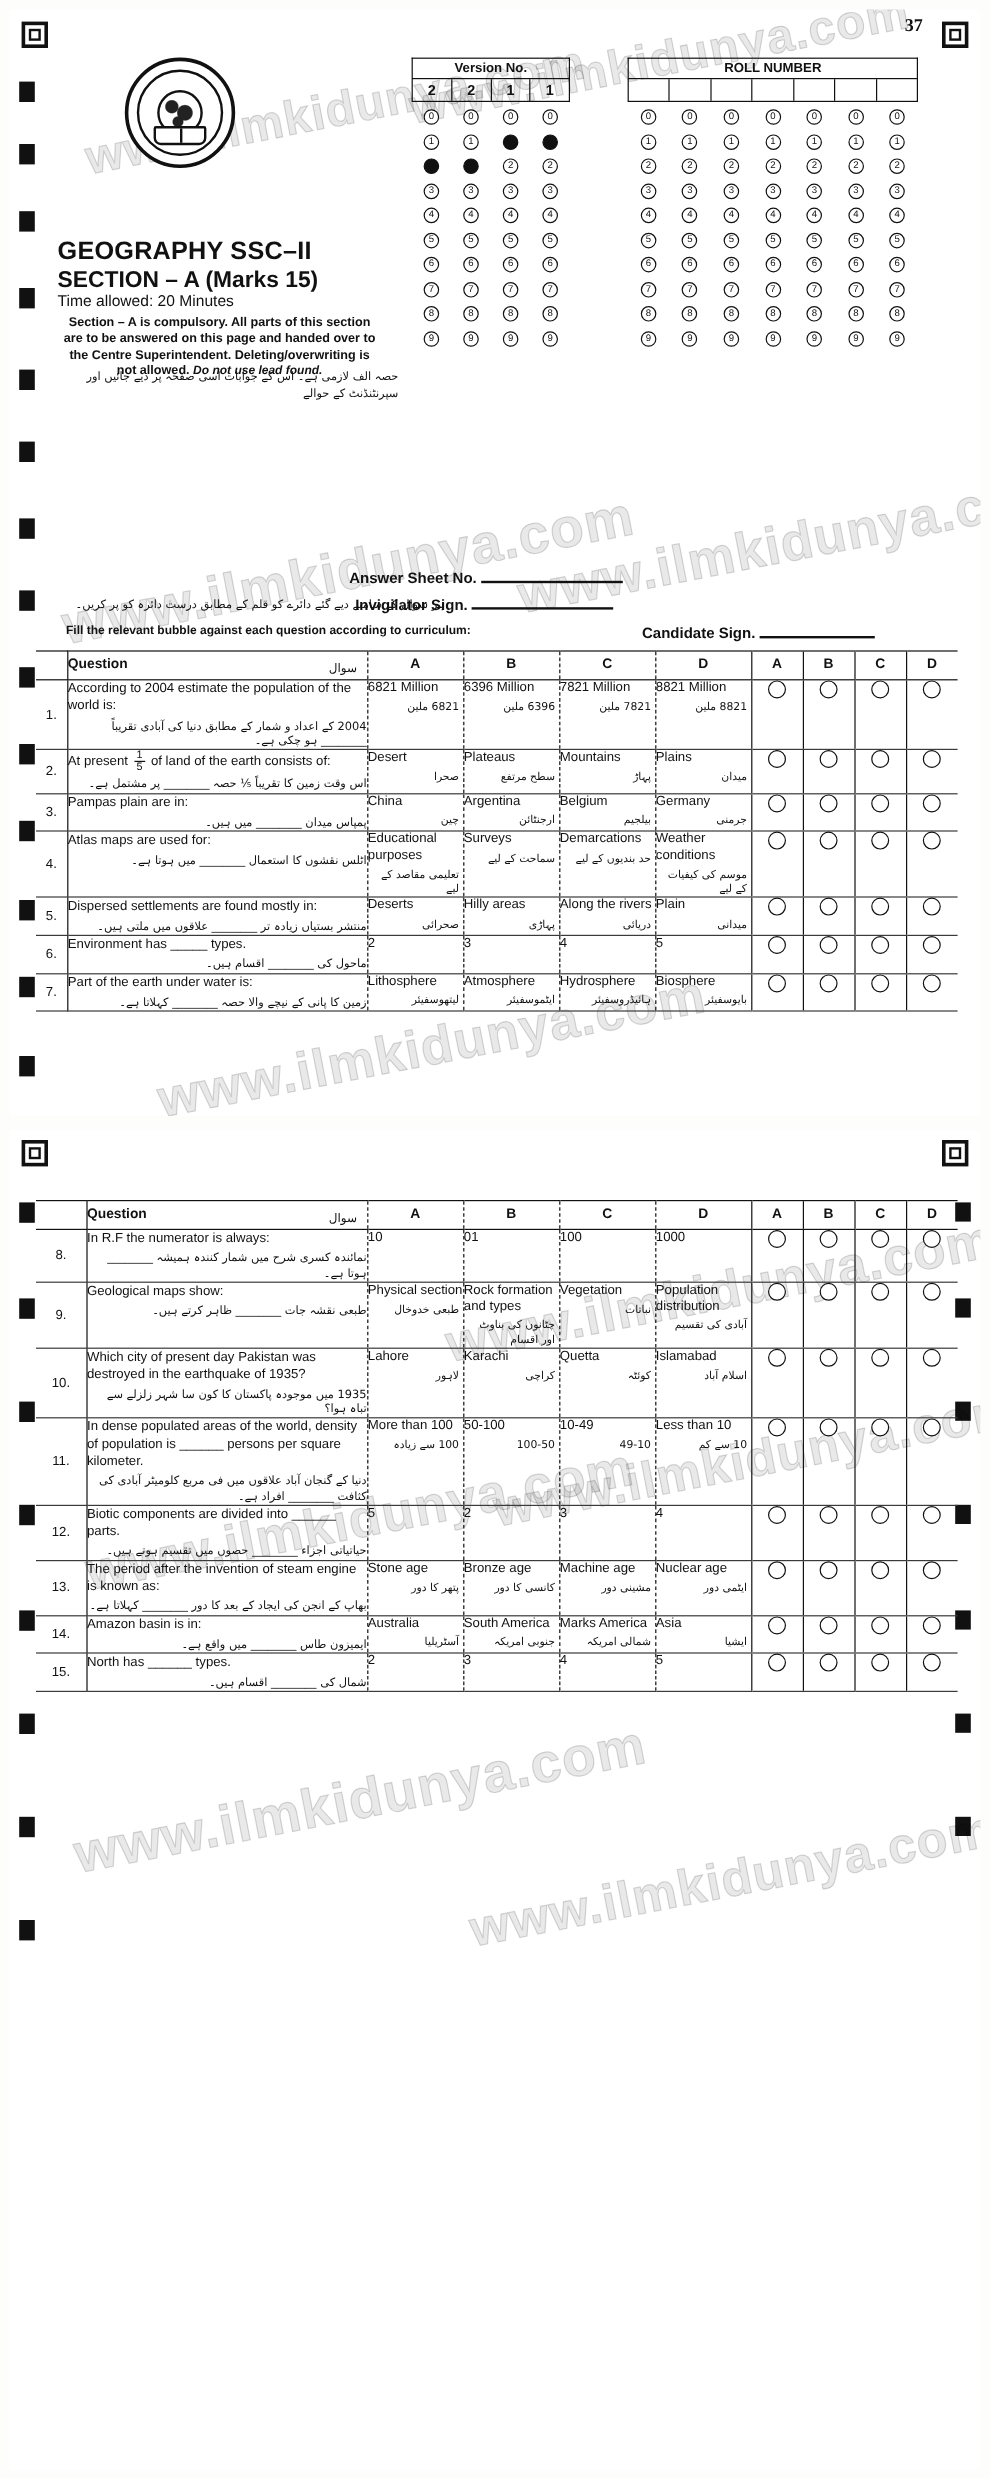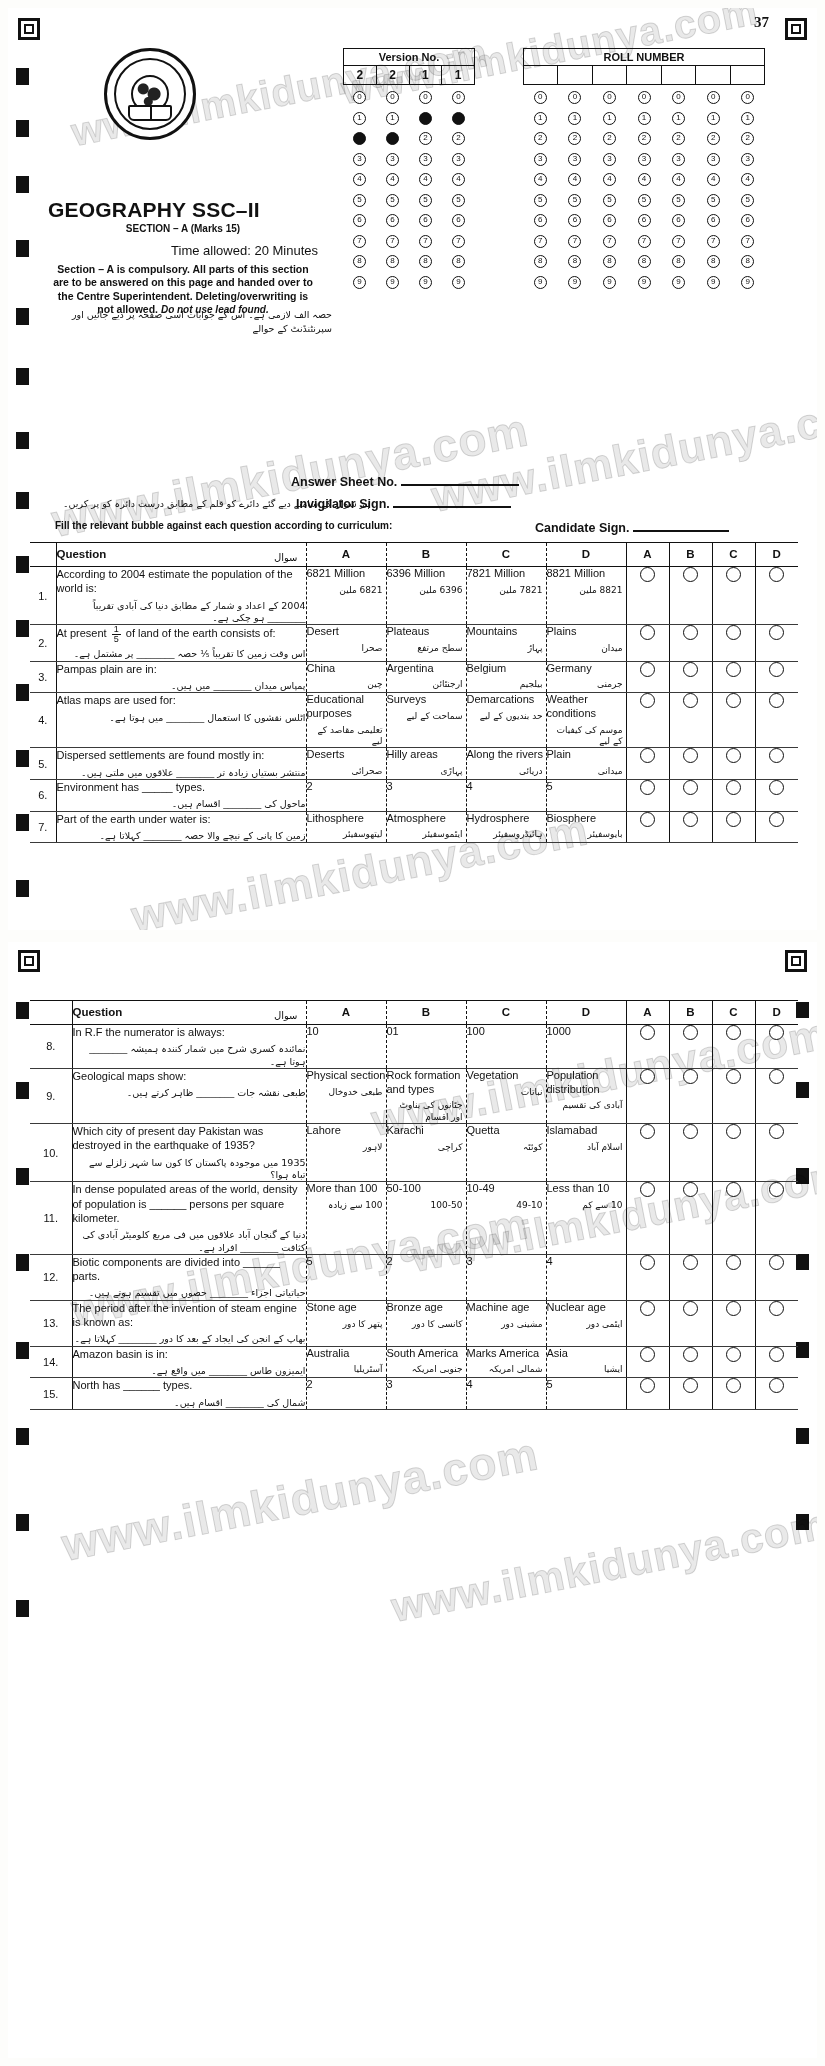--- a/index.html
+++ b/index.html
@@ -101,27 +101,26 @@
   }
 
   .title-main {
     position: absolute;
     left: 40px; top: 190px; width: 270px;
     font-size: 21px; font-weight: 700; letter-spacing: .2px;
   }
   .title-sub {
     position: absolute;
     left: 40px; top: 215px; width: 270px;
-    text-align: center;
-    font-size: 10px; font-weight: 700;
+    font-size: 19px; font-weight: 700;
   }
   .title-time {
     position: absolute;
     left: 40px; top: 235px; width: 270px;
-    text-align: right;
+    text-align: left;
     font-size: 13px; font-weight: 400;
   }
   .instr {
     position: absolute;
     left: 44px; top: 255px; width: 262px;
     text-align: center;
     font-size: 10.5px; font-weight: 700; line-height: 1.28;
   }
   .instr .italic { font-weight: 700; font-style: italic; font-size: 10px; }
   .instr-urdu {

